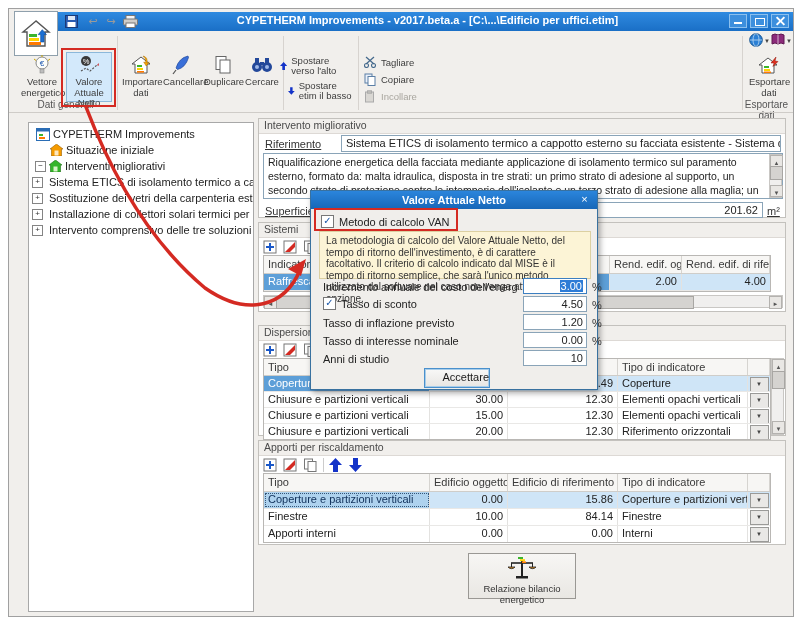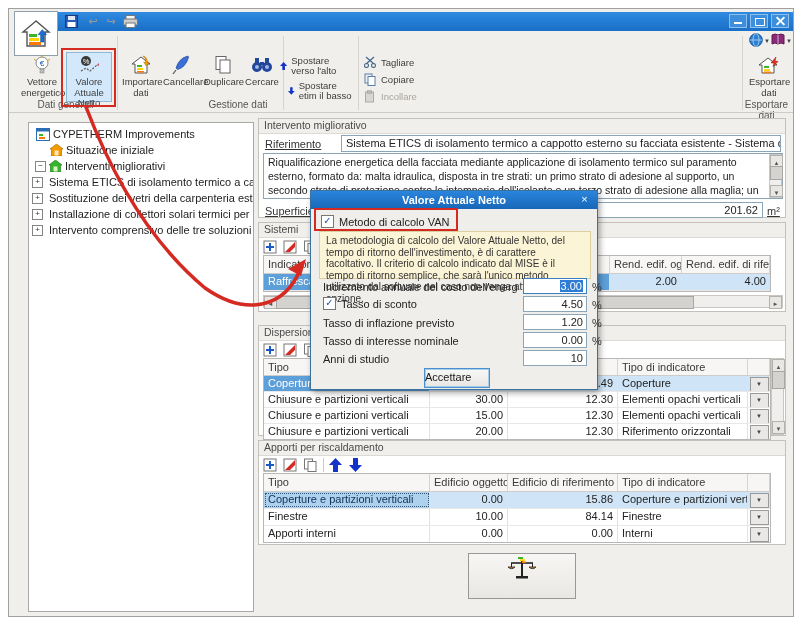--- a/index.html
+++ b/index.html
@@ -71,21 +71,21 @@
   .cb.on::before{content:"✓";}
   .cbrow{position:absolute;display:flex;align-items:center;gap:5px;}
   .info{position:absolute;background:#fcf4d6;border:1px solid #dcd0a2;color:#333;font-size:10px;line-height:11.5px;padding:3px 6px;}
   .frow-lbl{position:absolute;left:12px;color:#222;}
   .fbox{position:absolute;left:212px;width:64px;height:16px;background:#fff;border:1px solid #8aa4b8;
         text-align:right;padding:1px 3px;line-height:13px;box-sizing:border-box;}
   .fbox.focus{border:1px solid #3c7fc1;}
   .selhl{background:#2e7cd6;color:#fff;padding:0 1px;}
   .unit{position:absolute;left:281px;color:#333;}
   .okbtn{position:absolute;left:113px;top:177px;width:64px;height:18px;background:linear-gradient(#f8f8f7,#e8e6e3);
-         border:1px solid #4a90cc;box-shadow:0 0 0 1px #a8cdea inset;text-align:left;line-height:17px;font-size:11px;color:#1a1a1a;}
+         border:1px solid #4a90cc;box-shadow:0 0 0 1px #a8cdea inset;text-align:right;line-height:17px;font-size:11px;color:#1a1a1a;}
   
   .bigbtn{left:468px;top:553px;width:108px;height:46px;background:linear-gradient(#f7f6f4,#e9e7e3);
           border:1px solid #9a9894;text-align:center;font-size:9.5px;color:#333;}
   .overlay{position:absolute;left:0;top:0;width:802px;height:625px;z-index:50;pointer-events:none;}
 </style>
 </head>
 <body>
 
 <div class="stage">
   <div class="abs winborder"></div>
@@ -113,20 +113,21 @@
   <div class="abs qat" style="left:102px;color:#9a9a9a">
       <span>↪</span>
     </div>
   <div class="abs qat" style="left:121px">
     <svg width="15" height="13" viewBox="0 0 15 13">
       <rect x="3" y="0.5" width="9" height="4" fill="#f5f5f5" stroke="#777"></rect>
       <rect x="0.5" y="4" width="14" height="6" rx="1" fill="#cfcdc9" stroke="#777"></rect>
       <rect x="3" y="8" width="9" height="4.5" fill="#fff" stroke="#777"></rect>
     </svg>
   </div>
+  <div class="abs wtitle t">CYPETHERM Improvements - v2017.beta.a - [C:\...\Edificio per uffici.etim]</div>
   <div class="abs winbtn" style="left:729px">
     <span style="position:absolute;left:4px;bottom:3px;width:8px;height:2px;background:#fff"></span>
   </div>
   <div class="abs winbtn" style="left:750px">
     <span style="position:absolute;left:4px;top:3px;width:8px;height:6px;border:1.5px solid #fff"></span>
   </div>
   <div class="abs winbtn" style="left:771px">
     <span style="position:absolute;left:3px;top:5px;width:11px;height:2px;background:#fff;transform:rotate(45deg)"></span>
     <span style="position:absolute;left:3px;top:5px;width:11px;height:2px;background:#fff;transform:rotate(-45deg)"></span>
   </div>
@@ -261,21 +262,20 @@
         <rect x="6" y="11" width="5" height="2" fill="#3cb52d"></rect>
           <rect x="6" y="14" width="6" height="2" fill="#ffd400"></rect>
           <rect x="6" y="16.5" width="7" height="1.5" fill="#ff7a00"></rect>
         <path d="M13 8 l5 -6 l-1 4 l3 0.5 l-5 5 l1 -3.5 z" fill="#e03020" stroke="#8e1408" stroke-width="0.5"></path>
       </svg>
     </div>
     <div>Esportare dati</div>
   </div>
 
   <div class="abs grplabel" style="left:14px;width:103px">Dati generali</div>
-  <div class="abs grplabel" style="left:118px;width:240px">Gestione dati</div>
   <div class="abs grplabel" style="left:740px;width:53px">Esportare dati</div>
   <div class="abs ribbonline"></div>
 
   <div class="abs tree">
     <div class="ti" style="top:19px">
       <span style="width:18px"></span>
       <svg width="13" height="12" viewBox="0 0 13 12">
         <path d="M6.5 0 L0 5 h1.5 v7 h10 V5 H13 z" fill="#f59b00" stroke="#9a6000" stroke-width="0.6"></path>
         <rect x="4.5" y="6.5" width="4" height="5" fill="#fde8c0"></rect>
       </svg>
@@ -547,20 +547,21 @@
         <line x1="4" y1="6" x2="26" y2="6" stroke="#222" stroke-width="1.6"></line>
         <path d="M1 10 a4.5 4.5 0 0 0 7 0 z" fill="#d88a20" stroke="#222" stroke-width="0.8"></path>
         <path d="M22 10 a4.5 4.5 0 0 0 7 0 z" fill="#d88a20" stroke="#222" stroke-width="0.8"></path>
         <line x1="4.5" y1="6" x2="4.5" y2="10" stroke="#222"></line>
           <line x1="25.5" y1="6" x2="25.5" y2="10" stroke="#222"></line>
         <rect x="11" y="0" width="5" height="2" fill="#3cb52d"></rect>
           <rect x="13" y="2.2" width="5" height="2" fill="#ffd400"></rect>
           <rect x="15" y="4.4" width="4" height="1.6" fill="#ff7a00"></rect>
       </svg>
     </div>
+    <div>Relazione bilancio energetico</div>
   </div>
 
   <div class="abs dlg">
     <div class="dlgtitle">Valore Attuale Netto</div>
     <span class="dlgx"></span>
     <div class="cbrow" style="left:10px;top:24px">
       <span class="cb on"></span>
       <span>Metodo di calcolo VAN</span>
     </div>
     <div class="info" style="left:8px;top:40px;width:258px;height:40px">La metodologia di calcolo del Valore Attuale Netto, del tempo di ritorno dell'investimento, è di carattere facoltativo. Il criterio di calcolo indicato dal MISE è il tempo di ritorno semplice, che sarà l'unico metodo utilizzato dal software nel caso non venga attivata questa opzione.</div>

